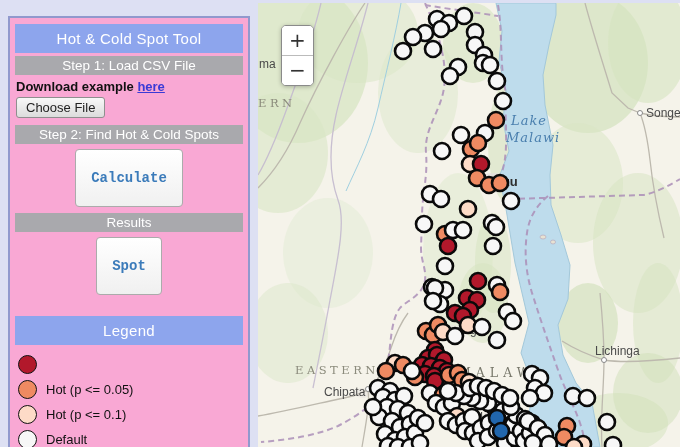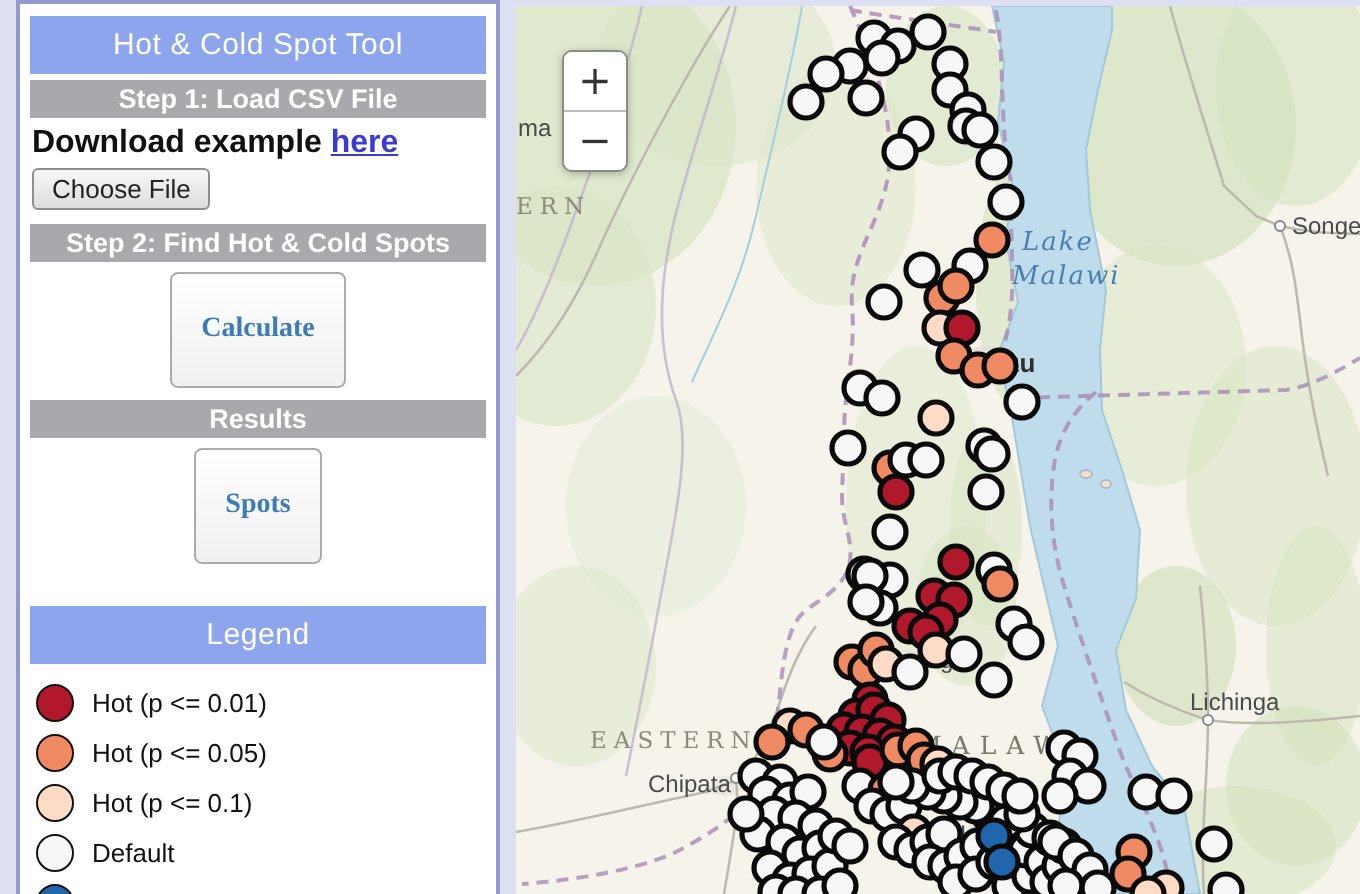--- a/index.html
+++ b/index.html
@@ -1,36 +1,36 @@
 <!DOCTYPE html>
 <html><head>
 <meta charset="utf-8">
 <style>
   html,body{margin:0;padding:0;}
   body{width:680px;height:447px;overflow:hidden;background:#dde0f3;
        font-family:"Liberation Sans",sans-serif;position:relative;}
   .page{position:absolute;inset:0;}
 
   
-  .sidebar{position:absolute;left:8px;top:0;width:242px;bottom:0;
-           background:#ffffff;border:2px solid #9199cd;border-bottom:none;
+  .sidebar{position:absolute;left:8px;top:16px;width:242px;bottom:0;
+           background:#f9a8d4;border:2px solid #9199cd;border-bottom:none;
            box-sizing:border-box;}
   .hdr{background:#8da5ed;color:#fff;text-align:center;font-size:15px;
        padding:6px 0;margin:6px 5px 3px 5px;letter-spacing:.3px;}
   .bar{background:#a9a9ad;color:#fff;text-align:center;font-size:13.5px;
-       font-weight:bold;padding:2px 0;margin:3px 5px;}
-  .dl{font-size:16px;color:#111;font-weight:600;padding:1px 6px 3px 6px;}
+       font-weight:normal;padding:2px 0;margin:3px 5px;}
+  .dl{font-size:13px;color:#111;font-weight:600;padding:1px 6px 3px 6px;}
   .dl a{color:#3a3ad6;text-decoration:underline;cursor:pointer;}
   .filerow{display:flex;align-items:center;gap:24px;padding:0 6px 4px 6px;}
   .choosebtn{font-family:"Liberation Sans",sans-serif;font-size:13px;color:#222;
              background:linear-gradient(#f8f8f8,#dcdcdc);border:1px solid #8f8f8f;
              border-radius:3px;padding:2px 9px;cursor:pointer;}
   .filename{font-size:13px;color:#222;}
   .btnrow{text-align:center;margin:5px 0 6px 0;}
-  .actionbtn{font-family:Liberation Serif, serif;font-size:14px;font-weight:bold;
+  .actionbtn{font-family:Liberation Mono, monospace;font-size:14px;font-weight:bold;
              color:#3b7bba;background:linear-gradient(#ffffff,#f0f0f0);
              border:1px solid #ababab;border-radius:4px;padding:20px 15px;cursor:pointer;}
   .legendhdr{margin-top:21px;}
   .legend-list{padding:4px 2px 0 2px;}
   .lrow{display:flex;align-items:center;gap:9px;padding:3px 6px;}
   .lswatch{width:19px;height:19px;border-radius:50%;border:1.7px solid #111;
            box-sizing:border-box;flex:0 0 auto;}
   .llabel{font-size:13px;color:#111;}
 
   
@@ -62,26 +62,25 @@
   <div class="sidebar">
     <div class="hdr">Hot &amp; Cold Spot Tool</div>
     <div class="bar">Step 1: Load CSV File</div>
     <div class="dl"><span>Download example </span><a>here</a></div>
     <div class="filerow">
       <button class="choosebtn">Choose File</button>
     </div>
     <div class="bar">Step 2: Find Hot &amp; Cold Spots</div>
     <div class="btnrow"><button class="actionbtn">Calculate</button></div>
     <div class="bar">Results</div>
-    <div class="btnrow"><button class="actionbtn">Spots</button></div>
+    <div class="btnrow"><button class="actionbtn">Spot</button></div>
     <div class="hdr legendhdr">Legend</div>
     <div class="legend-list">
         <div class="lrow">
           <span class="lswatch" style="background: rgb(178, 24, 43);"></span>
-          <span class="llabel">Hot (p &lt;= 0.01)</span>
         </div>
         <div class="lrow">
           <span class="lswatch" style="background: rgb(239, 138, 98);"></span>
           <span class="llabel">Hot (p &lt;= 0.05)</span>
         </div>
         <div class="lrow">
           <span class="lswatch" style="background: rgb(253, 219, 199);"></span>
           <span class="llabel">Hot (p &lt;= 0.1)</span>
         </div>
         <div class="lrow">

